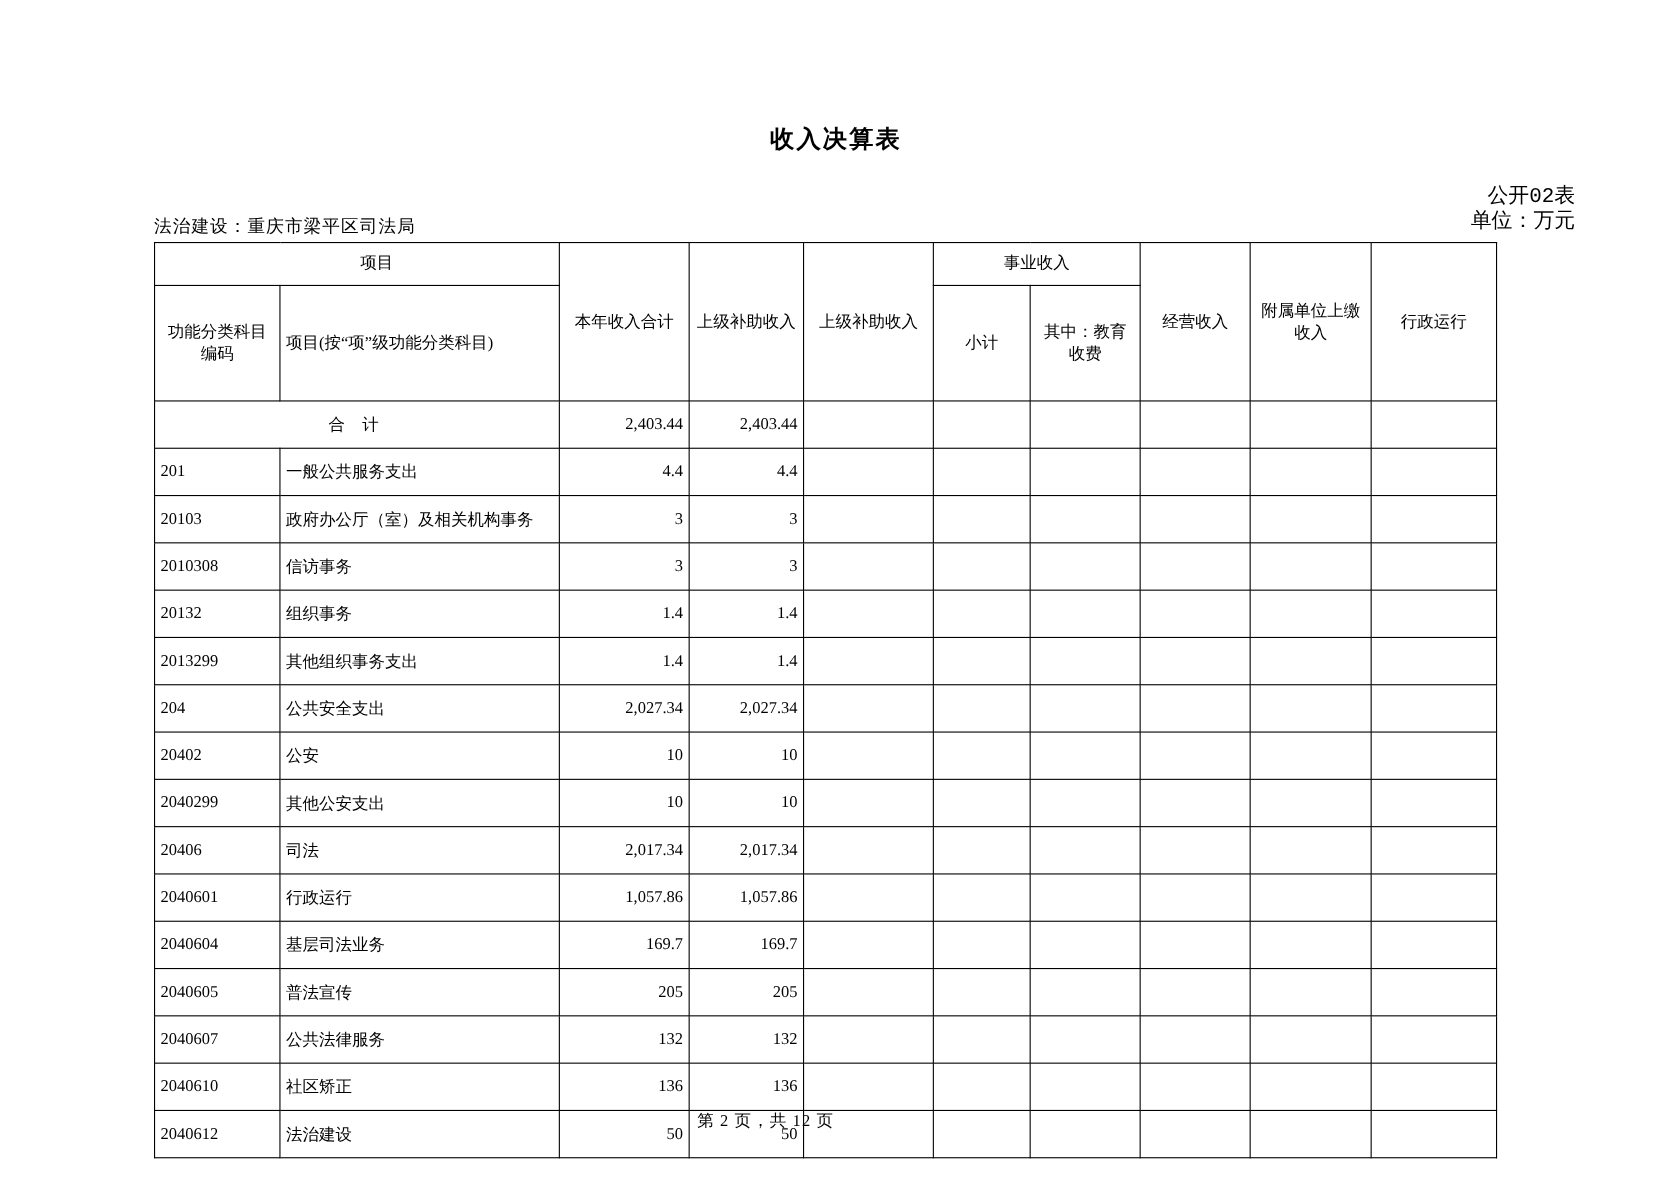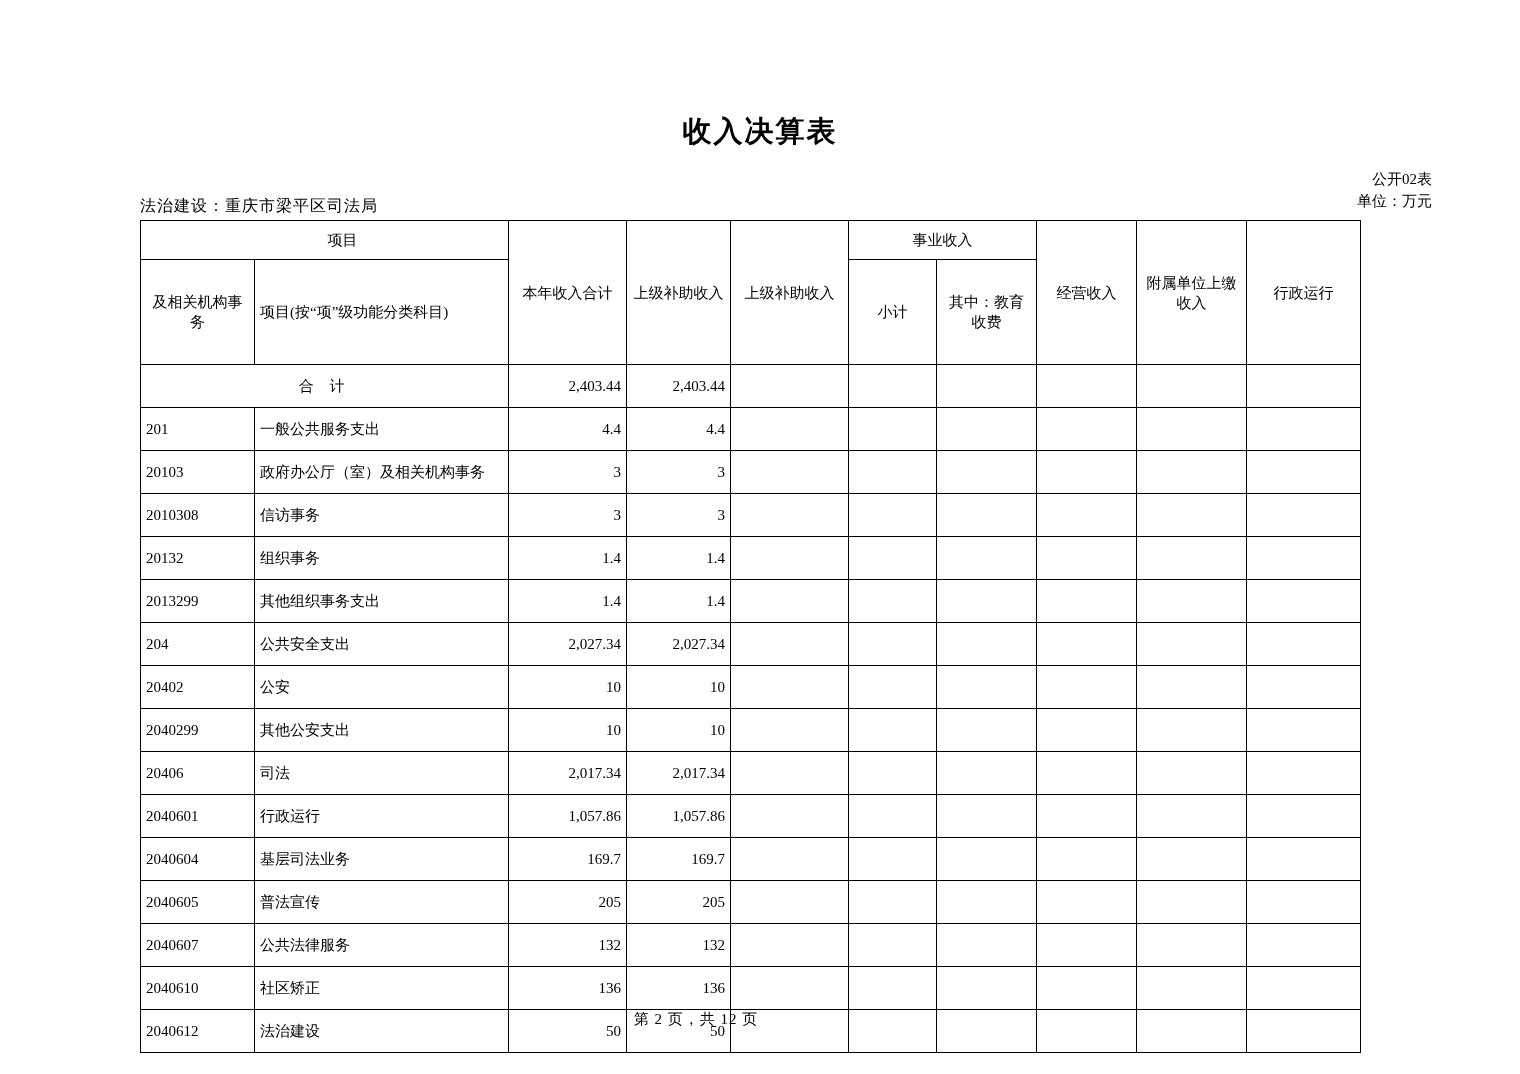--- a/index.html
+++ b/index.html
@@ -19,33 +19,33 @@
     position: relative;
     width: 1520px;
     height: 1074px;
   }
   .doc-title {
     position: absolute;
     top: 112px;
     left: 0;
     width: 1520px;
     text-align: center;
-    font-size: 29px;
+    font-size: 22px;
     font-weight: bold;
     letter-spacing: 2px;
     font-family: "Liberation Serif", "DejaVu Serif", serif;
   }
   .meta-right {
     position: absolute;
     right: 88px;
     top: 168px;
     text-align: right;
-    font-size: 15px;
+    font-size: 19px;
     line-height: 22px;
-    font-family: Liberation Serif, serif;
+    font-family: Liberation Mono, monospace;
   }
   .meta-left {
     position: absolute;
     left: 140px;
     top: 196px;
     font-size: 16px;
     letter-spacing: 1px;
     font-family: "Liberation Serif", "DejaVu Serif", serif;
   }
   table.main {
@@ -143,21 +143,21 @@
         <th class="hdr" colspan="2" style="height:34px;padding-left:41px;">项目</th>
         <th class="hdr" rowspan="2">本年收入合计</th>
         <th class="hdr" rowspan="2">上级补助收入</th>
         <th class="hdr" rowspan="2">上级补助收入</th>
         <th class="hdr" colspan="2">事业收入</th>
         <th class="hdr" rowspan="2">经营收入</th>
         <th class="hdr" rowspan="2">附属单位上缴收入</th>
         <th class="hdr" rowspan="2">行政运行</th>
       </tr>
       <tr>
-        <th class="hdr" style="height:100px;">及相关机构事务</th>
+        <th class="hdr" style="height:100px;">功能分类科目编码</th>
         <th class="hdr" style="text-align:left;">项目(按“项”级功能分类科目)</th>
         <th class="hdr">小计</th>
         <th class="hdr">其中：教育收费</th>
       </tr>
     </thead>
     <tbody>
         <tr>
           <td class="sum-row" colspan="2">合 计</td>
           <td class="num">2,403.44</td>
           <td class="num">2,403.44</td>

